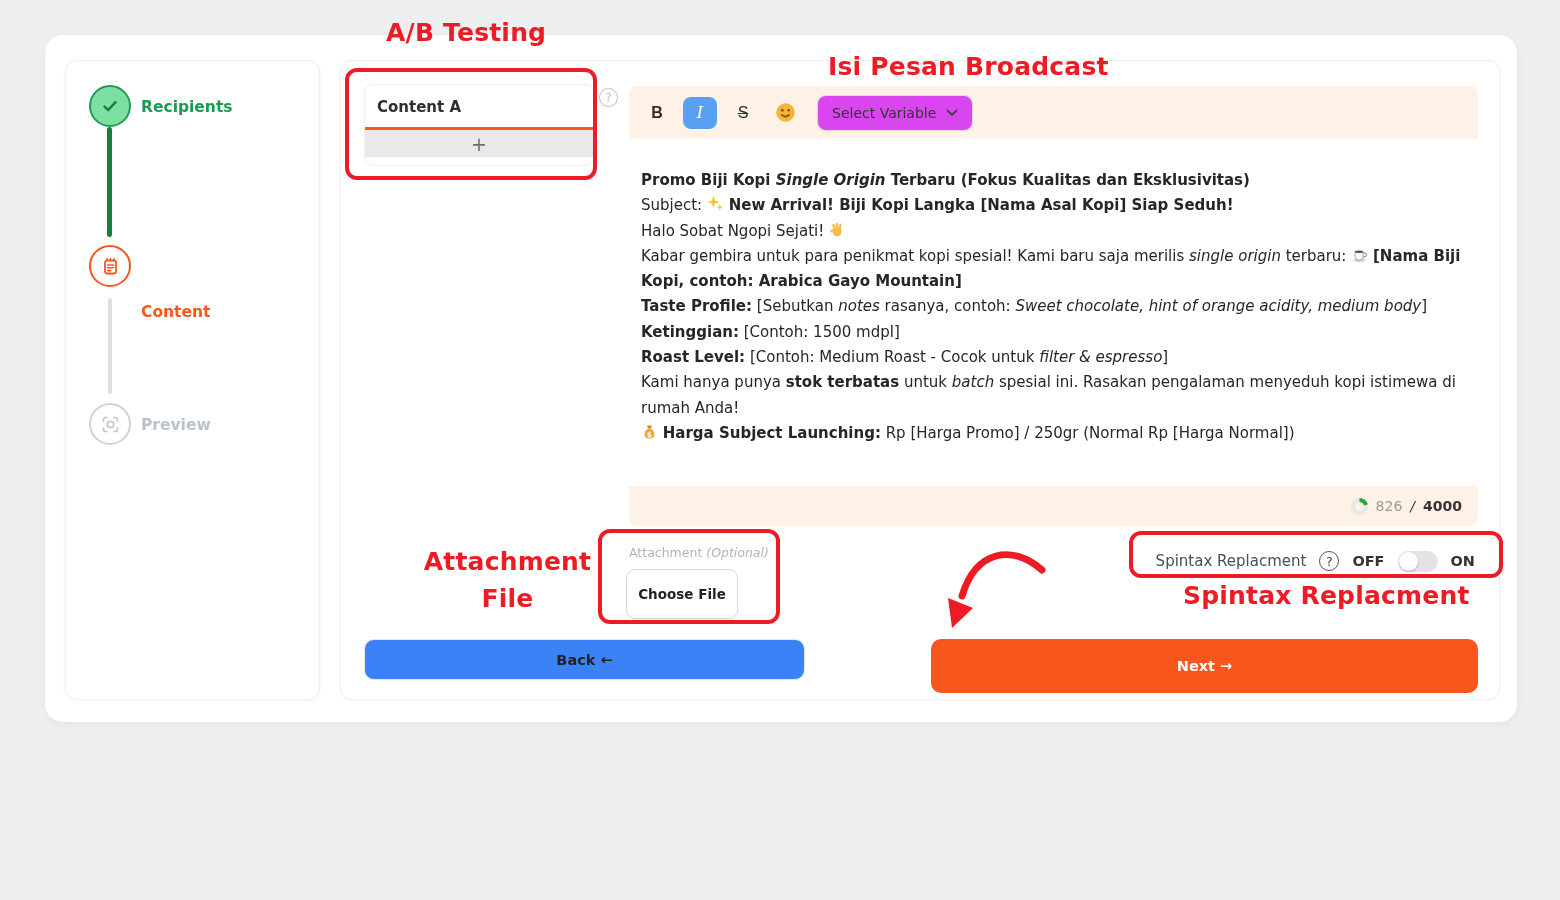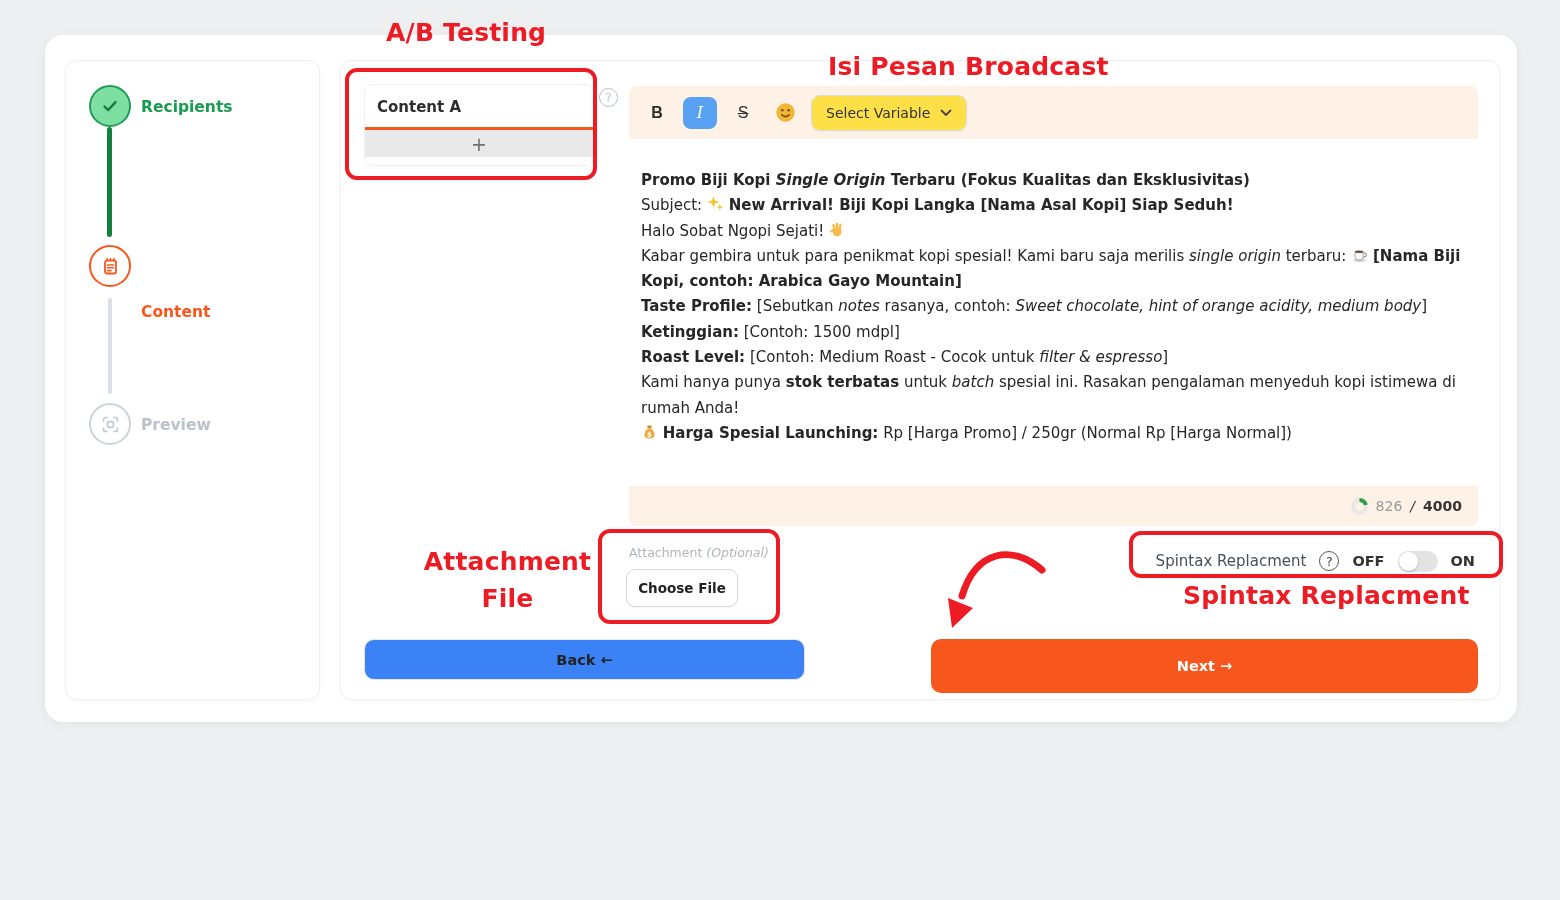--- a/index.html
+++ b/index.html
@@ -36,34 +36,34 @@
   .tab-addbar{height:27px;background:#e9e9e9;display:flex;align-items:center;justify-content:center;color:#6f6f6f;font-size:19px;cursor:pointer;}
   .help-badge{width:19px;height:19px;border-radius:50%;border:1.5px solid #b9c3cc;color:#b9c3cc;font-size:12px;display:flex;align-items:center;justify-content:center;background:#fff;}
 
   
   .editor{left:288px;top:25px;width:849px;height:440px;border-radius:8px;display:flex;flex-direction:column;overflow:hidden;}
   .toolbar{height:53px;background:var(--cream);display:flex;align-items:center;gap:10px;padding:0 12px;flex:0 0 auto;}
   .tb-btn{width:32px;height:32px;border:none;background:transparent;border-radius:8px;font-size:16px;color:#2e2e2e;display:flex;align-items:center;justify-content:center;cursor:pointer;}
   .tb-btn.bold{font-weight:bold;}
   .tb-btn.italic-active{background:var(--blue);color:#fff;width:34px;font-family:"DejaVu Serif","Liberation Serif",serif;font-style:italic;}
   .tb-btn.strike{text-decoration:line-through;}
-  .select-variable{height:36px;padding:0 14px;background:#fde047;border:1px solid #dcdcdc;border-radius:9px;font-size:14px;color:#333;display:flex;align-items:center;gap:10px;cursor:pointer;box-shadow:0 1px 2px rgba(0,0,0,.04);}
+  .select-variable{height:36px;margin-left:6px;padding:0 14px;background:#d946ef;border:1px solid #dcdcdc;border-radius:9px;font-size:14px;color:#333;display:flex;align-items:center;gap:10px;cursor:pointer;box-shadow:0 1px 2px rgba(0,0,0,.04);}
   .msg-body{flex:1;background:#fff;padding:29px 12px;font-size:15px;line-height:25.3px;color:var(--ink);overflow:hidden;}
   .msg-line .b{font-weight:bold;}
   .msg-line .i{font-style:italic;}
   .emoji{display:inline-block;width:17px;height:16px;vertical-align:-2px;}
   .editor-footer{height:40px;background:var(--cream);display:flex;align-items:center;justify-content:flex-end;gap:7px;padding:0 16px;flex:0 0 auto;font-size:14px;}
   .char-count{color:#9a9a9a;}
   .char-sep{color:#333;font-style:italic;padding:0 1px;}
   .char-limit{color:#333;font-weight:bold;}
 
   
   .attach-label{left:288px;top:484px;font-size:12.5px;color:#aeb6bd;}
   .attach-label .opt{font-style:italic;}
-  .choose-file{left:285px;top:508px;width:112px;height:38px;background:#fff;border:1px solid #d9d9d9;border-radius:9px;font-size:13.5px;font-weight:bold;color:#222;cursor:pointer;box-shadow:0 1px 2px rgba(0,0,0,.05);font-family:inherit;}
+  .choose-file{left:285px;top:508px;width:112px;height:50px;background:#fff;border:1px solid #d9d9d9;border-radius:9px;font-size:13.5px;font-weight:bold;color:#222;cursor:pointer;box-shadow:0 1px 2px rgba(0,0,0,.05);font-family:inherit;}
   .spintax-row{right:24px;top:479px;height:42px;display:flex;align-items:center;gap:13px;}
   .spintax-label{font-size:15px;color:#45505a;}
   .help-badge.dark{border-color:#555;color:#444;width:20px;height:20px;font-size:12.5px;}
   .onoff{font-size:14.5px;font-weight:bold;color:#333;}
   .toggle{width:40px;height:21px;border-radius:11px;background:#e3e3e3;position:relative;cursor:pointer;}
   .toggle .knob{position:absolute;left:1px;top:1px;width:19px;height:19px;border-radius:50%;background:#fff;box-shadow:0 1px 2px rgba(0,0,0,.25);}
 
   
   .btn-back{left:23px;top:578px;width:441px;height:41px;background:#3b82f6;border:1px solid #e7e7e7;border-radius:10px;font-size:14.5px;font-weight:bold;color:#222;cursor:pointer;font-family:inherit;}
   .btn-next{left:590px;top:578px;width:547px;height:54px;background:var(--orange);border:none;border-radius:10px;font-size:14.5px;font-weight:bold;color:#fff;cursor:pointer;font-family:inherit;}
@@ -162,21 +162,21 @@
             <ellipse cx="7.6" cy="4.8" rx="4.1" ry="1.2" fill="#6d4c41"></ellipse>
           </svg><span> </span><span class="b">[Nama Biji Kopi, contoh: Arabica Gayo Mountain]</span></div>
         <div class="msg-line"><span class="b">Taste Profile:</span><span> [Sebutkan </span><span class="i">notes</span><span> rasanya, contoh: </span><span class="i">Sweet chocolate, hint of orange acidity, medium body</span><span>]</span></div>
         <div class="msg-line"><span class="b">Ketinggian:</span><span> [Contoh: 1500 mdpl]</span></div>
         <div class="msg-line"><span class="b">Roast Level:</span><span> [Contoh: Medium Roast - Cocok untuk </span><span class="i">filter &amp; espresso</span><span>]</span></div>
         <div class="msg-line"><span>Kami hanya punya </span><span class="b">stok terbatas</span><span> untuk </span><span class="i">batch</span><span> spesial ini. Rasakan pengalaman menyeduh kopi istimewa di rumah Anda!</span></div>
         <div class="msg-line"><svg class="emoji" viewBox="0 0 16 16">
             <path fill="#f0a93c" d="M8 4.2c-3 0-5 3.8-5 6.8 0 2.4 2.2 3.5 5 3.5s5-1.1 5-3.5c0-3-2-6.8-5-6.8z"></path>
             <rect x="5.8" y="1.6" width="4.4" height="2.6" rx="1.1" fill="#c98a2e"></rect>
             <text x="8" y="12.6" font-size="7" fill="#fff" text-anchor="middle" font-weight="bold">$</text>
-          </svg><span> </span><span class="b">Harga Spesial Launching:</span><span> Rp [Harga Promo] / 250gr (Normal Rp [Harga Normal])</span></div>
+          </svg><span> </span><span class="b">Harga Subject Launching:</span><span> Rp [Harga Promo] / 250gr (Normal Rp [Harga Normal])</span></div>
       </div>
     <div class="editor-footer">
       <svg width="19" height="19" viewBox="0 0 19 19">
         <circle cx="9.5" cy="9.5" r="6.5" fill="none" stroke="#e7e7e7" stroke-width="4"></circle>
         <circle id="donut-arc" cx="9.5" cy="9.5" r="6.5" fill="none" stroke="#2f9e44" stroke-width="4" transform="rotate(-90 9.5 9.5)" stroke-dasharray="8.43 40.84"></circle>
       </svg>
       <span class="char-count">826</span>
       <span class="char-sep">/</span>
       <span class="char-limit">4000</span>
     </div>

